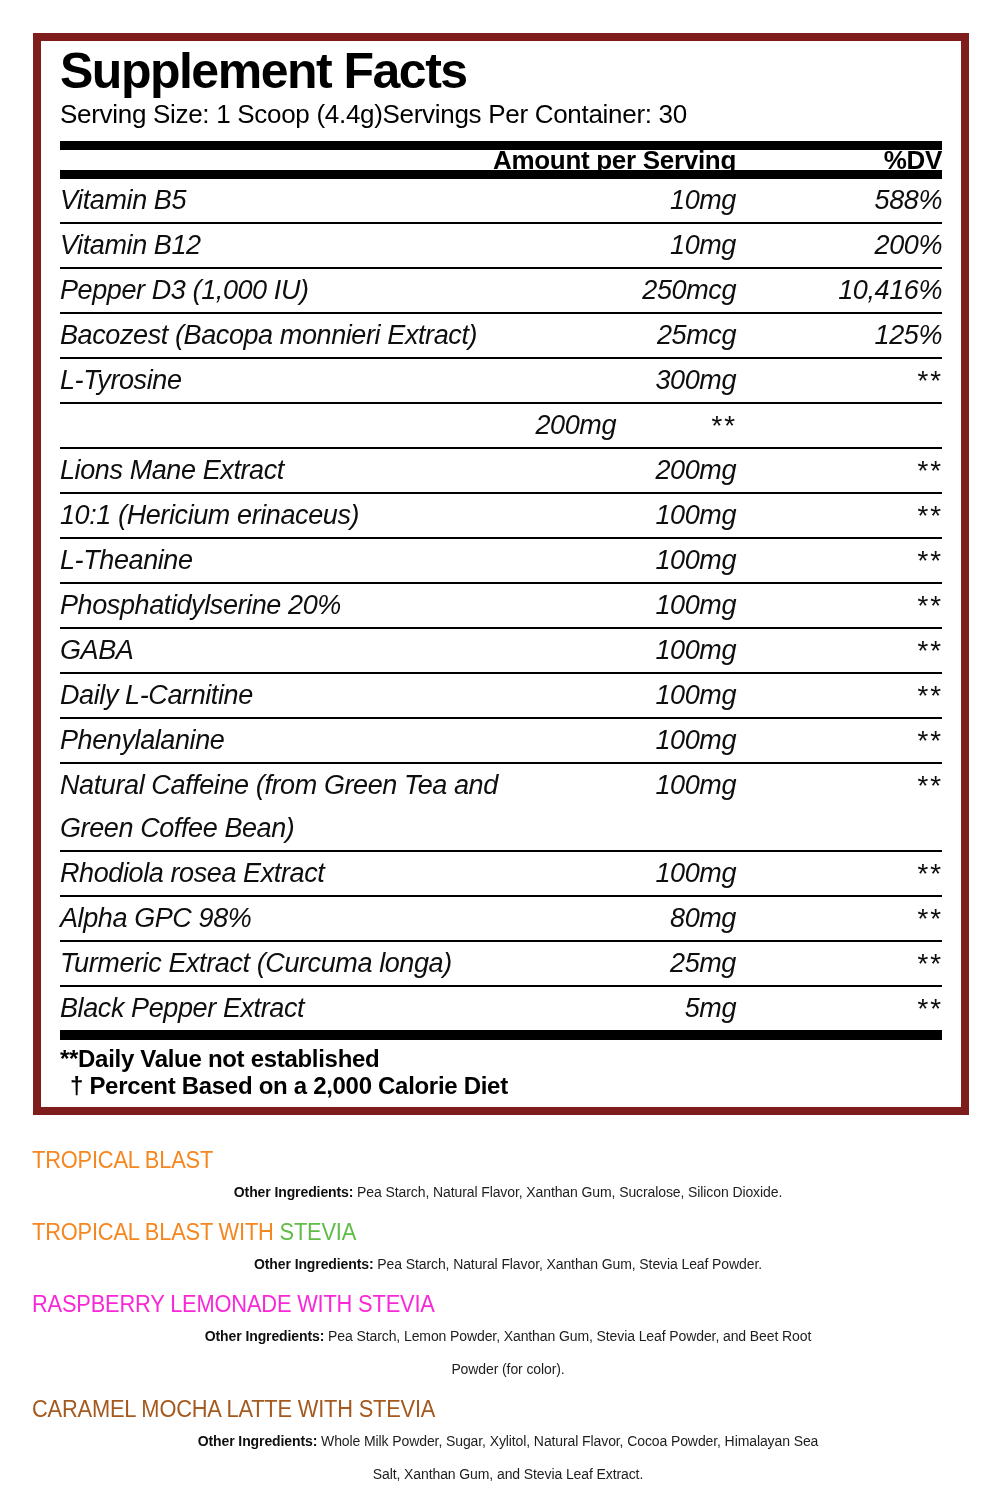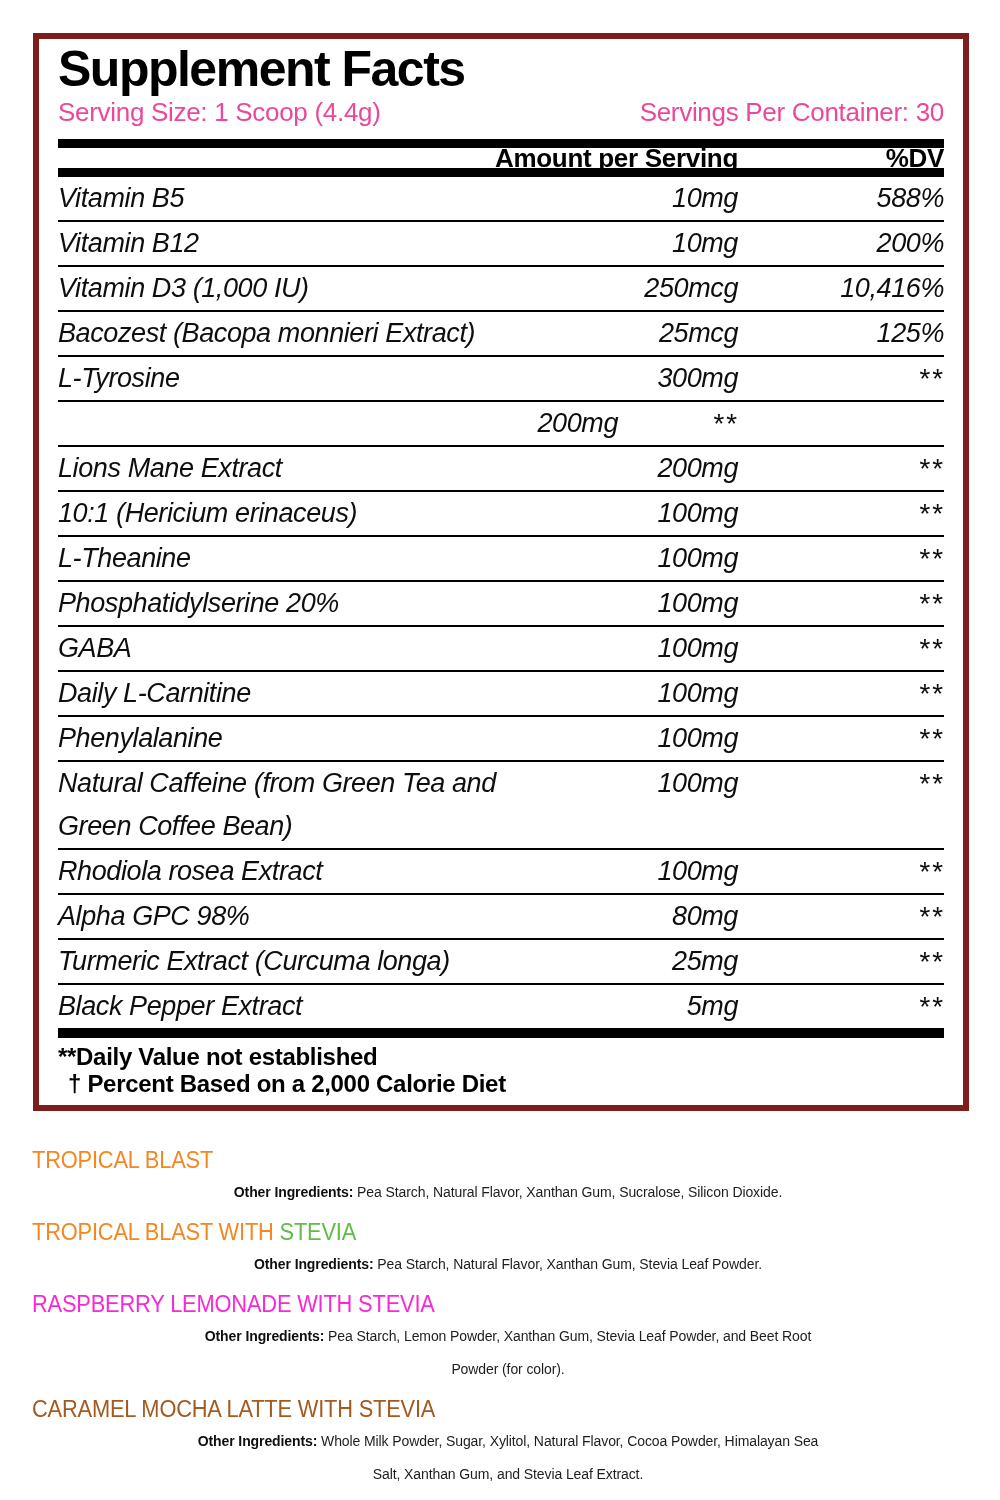--- a/index.html
+++ b/index.html
@@ -13,40 +13,40 @@
     overflow: hidden;
   }
 
   
   .facts-box {
     position: absolute;
     left: 33px;
     top: 33px;
     width: 936px;
     box-sizing: border-box;
-    border: 6px solid #7f1d1d;
+    border: 8px solid #7f1d1d;
     padding: 0 19px;
     background: #fff;
   }
   .title {
     margin: 4px 0 0 0;
     font-size: 50px;
     font-weight: bold;
     line-height: 52px;
     letter-spacing: -1.5px;
     color: #000;
   }
   .serving-row {
     display: flex;
-    justify-content: space-between;
+    justify-content: flex-start;
     font-size: 26px;
     line-height: 30px;
     margin: 2px 0 12px 0;
     letter-spacing: -0.3px;
-    color: #ec4899;
+    color: #000000;
   }
   .bar { height: 9px; background: #000; }
   .bar.bottom { height: 10px; }
 
   .facts-header {
     display: flex;
     align-items: center;
     height: 20px;
     font-weight: bold;
     font-size: 26px;
@@ -139,21 +139,21 @@
     <span class="dv">588%</span>
   </div>
 
   <div class="row">
     <span class="name">Vitamin B12</span>
     <span class="amount">10mg</span>
     <span class="dv">200%</span>
   </div>
 
   <div class="row">
-    <span class="name">Vitamin D3 (1,000 IU)</span>
+    <span class="name">Pepper D3 (1,000 IU)</span>
     <span class="amount">250mcg</span>
     <span class="dv">10,416%</span>
   </div>
 
   <div class="row">
     <span class="name">Bacozest (Bacopa monnieri Extract)</span>
     <span class="amount">25mcg</span>
     <span class="dv">125%</span>
   </div>
 

